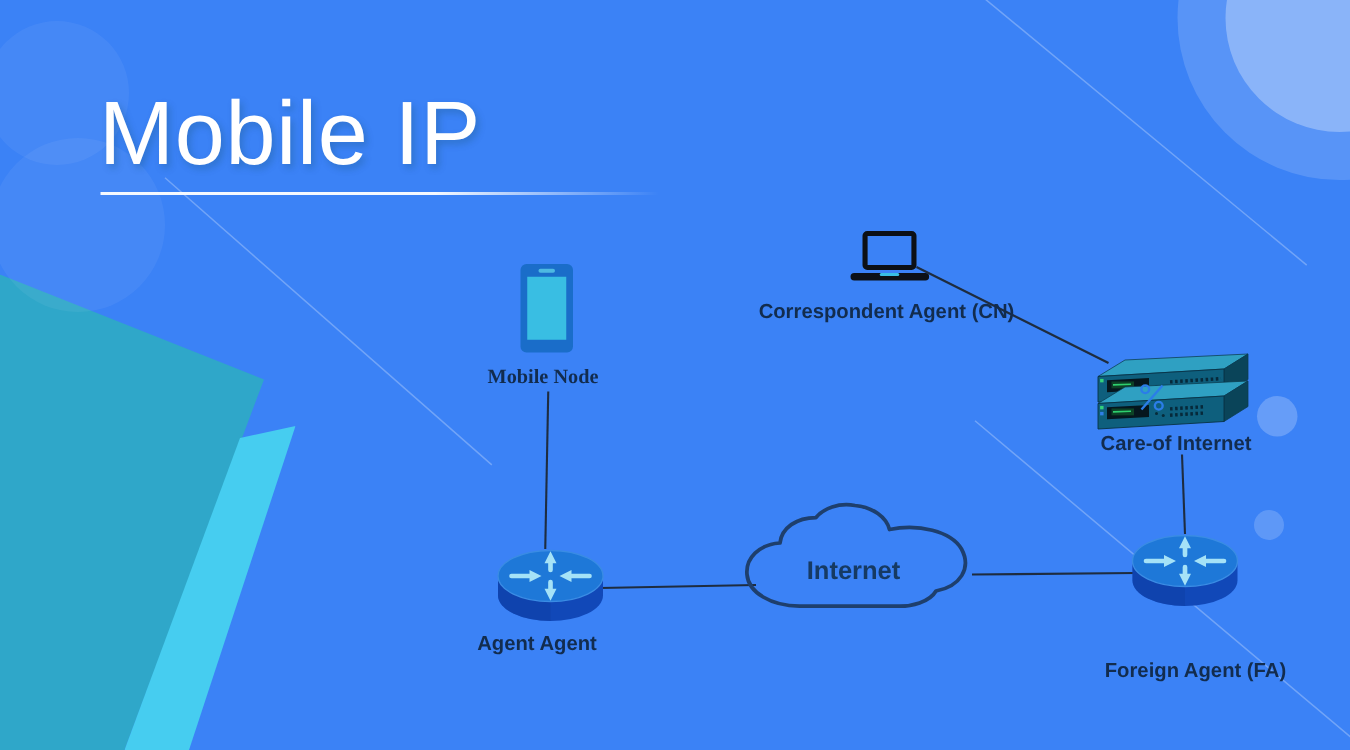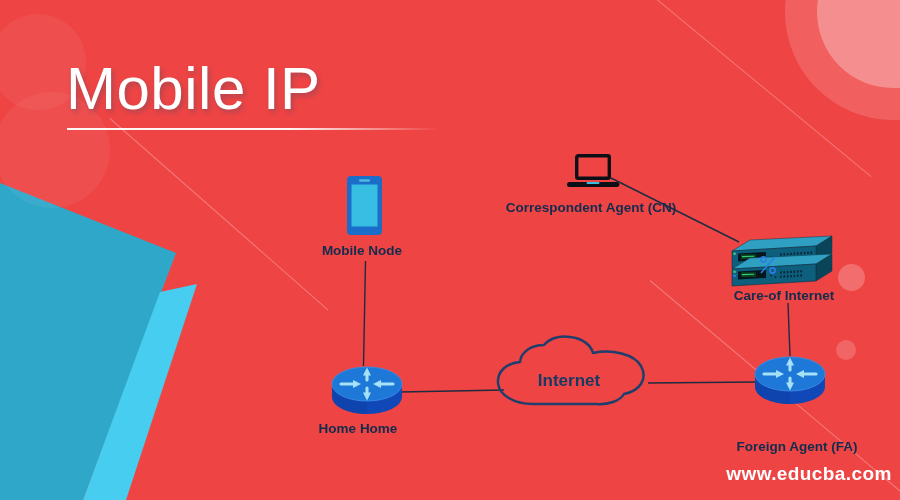--- a/index.html
+++ b/index.html
@@ -1,20 +1,20 @@
 <!DOCTYPE html>
 <html><head>
 <meta charset="utf-8">
 <style>
   html,body{margin:0;padding:0;}
   .stage{
     position:relative;
     width:900px;height:500px;
     overflow:hidden;
-    background:#ef4444;
+    background:#3b82f6;
     font-family:"Liberation Sans", sans-serif;
   }
   .layer{position:absolute;left:0;top:0;}
   .deco{position:absolute;left:0;top:0;width:900px;height:500px;pointer-events:none;}
   .dark-diamond{background:#2fa7c9;clip-path:polygon(0px 183px,176px 253px,83px 500px,0px 500px);}
   .light-band{background:#46cdf0;clip-path:polygon(160px 292px,197px 284px,126px 500px,83px 500px);}
   .circle{position:absolute;border-radius:50%;pointer-events:none;}
   .c-tl1{left:-10px;top:14px;width:96px;height:96px;background:rgba(255,255,255,0.055);}
   .c-tl2{left:-6px;top:92px;width:116px;height:116px;background:rgba(255,255,255,0.055);}
   .c-tr-outer{left:785px;top:-96px;width:216px;height:216px;background:rgba(255,255,255,0.15);}
@@ -33,21 +33,21 @@
     white-space:nowrap;
   }
   .title-underline{
     position:absolute;left:67px;top:128px;width:372px;height:1.5px;
     background:linear-gradient(to right, rgba(255,255,255,0.95) 60%, rgba(255,255,255,0));
   }
   .node-label{
     position:absolute;transform:translateX(-50%);
     color:#122c4e;font-size:13.5px;font-weight:bold;white-space:nowrap;
   }
-  .lbl-mobile{left:362px;top:243px;}
+  .lbl-mobile{left:362px;top:243px;font-family:Liberation Serif, serif;}
   .lbl-correspondent{left:591px;top:200px;}
   .lbl-careof{left:784px;top:288px;}
   .lbl-home{left:358px;top:421px;}
   .lbl-foreign{left:797px;top:420px;margin-top:19px;}
   .lbl-internet{left:569px;top:371px;font-size:17px;color:#163a63;}
   .website{
     position:absolute;left:809px;top:463px;transform:translateX(-50%);
     color:#ffffff;font-size:19px;font-weight:bold;letter-spacing:0.4px;white-space:nowrap;
   }
 </style>
@@ -166,18 +166,17 @@
       <use href="#router-def" x="790" y="374"></use>
     </g>
   </svg>
 
   <div class="page-title">Mobile IP</div>
   <div class="title-underline"></div>
 
   <div class="node-label lbl-mobile">Mobile Node</div>
   <div class="node-label lbl-correspondent">Correspondent Agent (CN)</div>
   <div class="node-label lbl-careof">Care-of Internet</div>
-  <div class="node-label lbl-home">Home Home</div>
+  <div class="node-label lbl-home">Agent Agent</div>
   <div class="node-label lbl-foreign">Foreign Agent (FA)</div>
   <div class="node-label lbl-internet">Internet</div>
 
-  <div class="website">www.educba.com</div>
 </div>
 
 </body></html>

